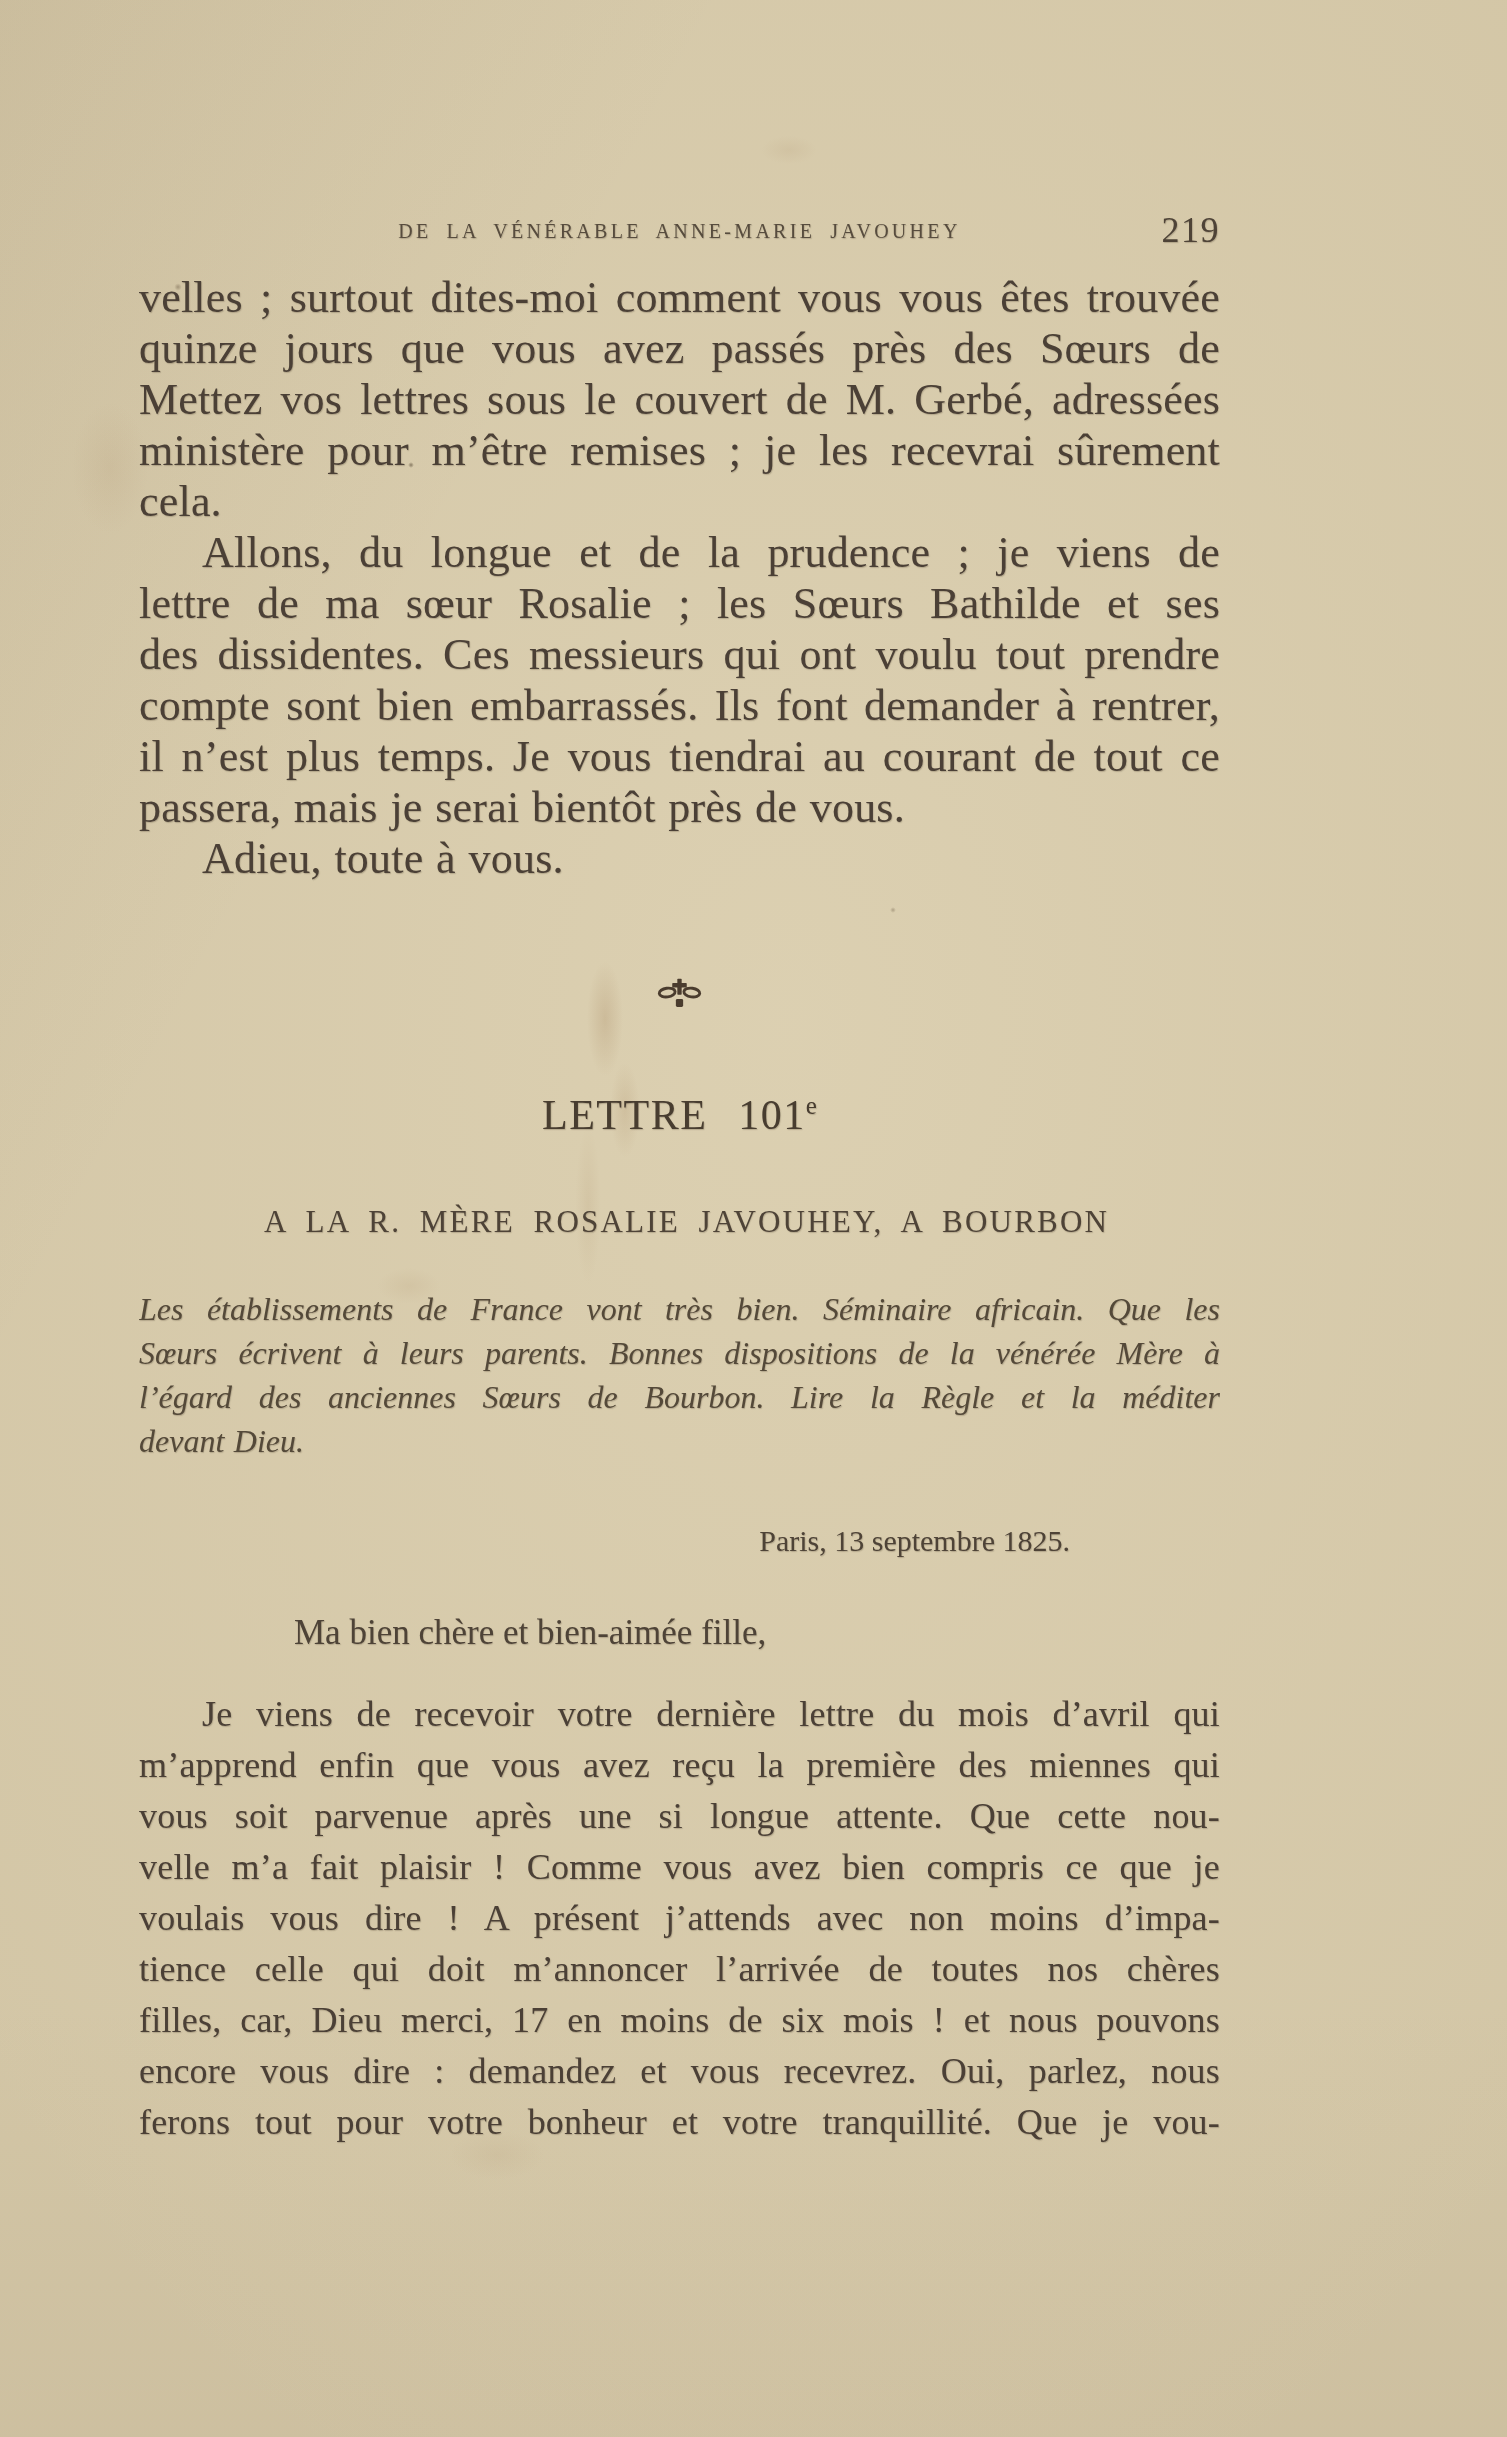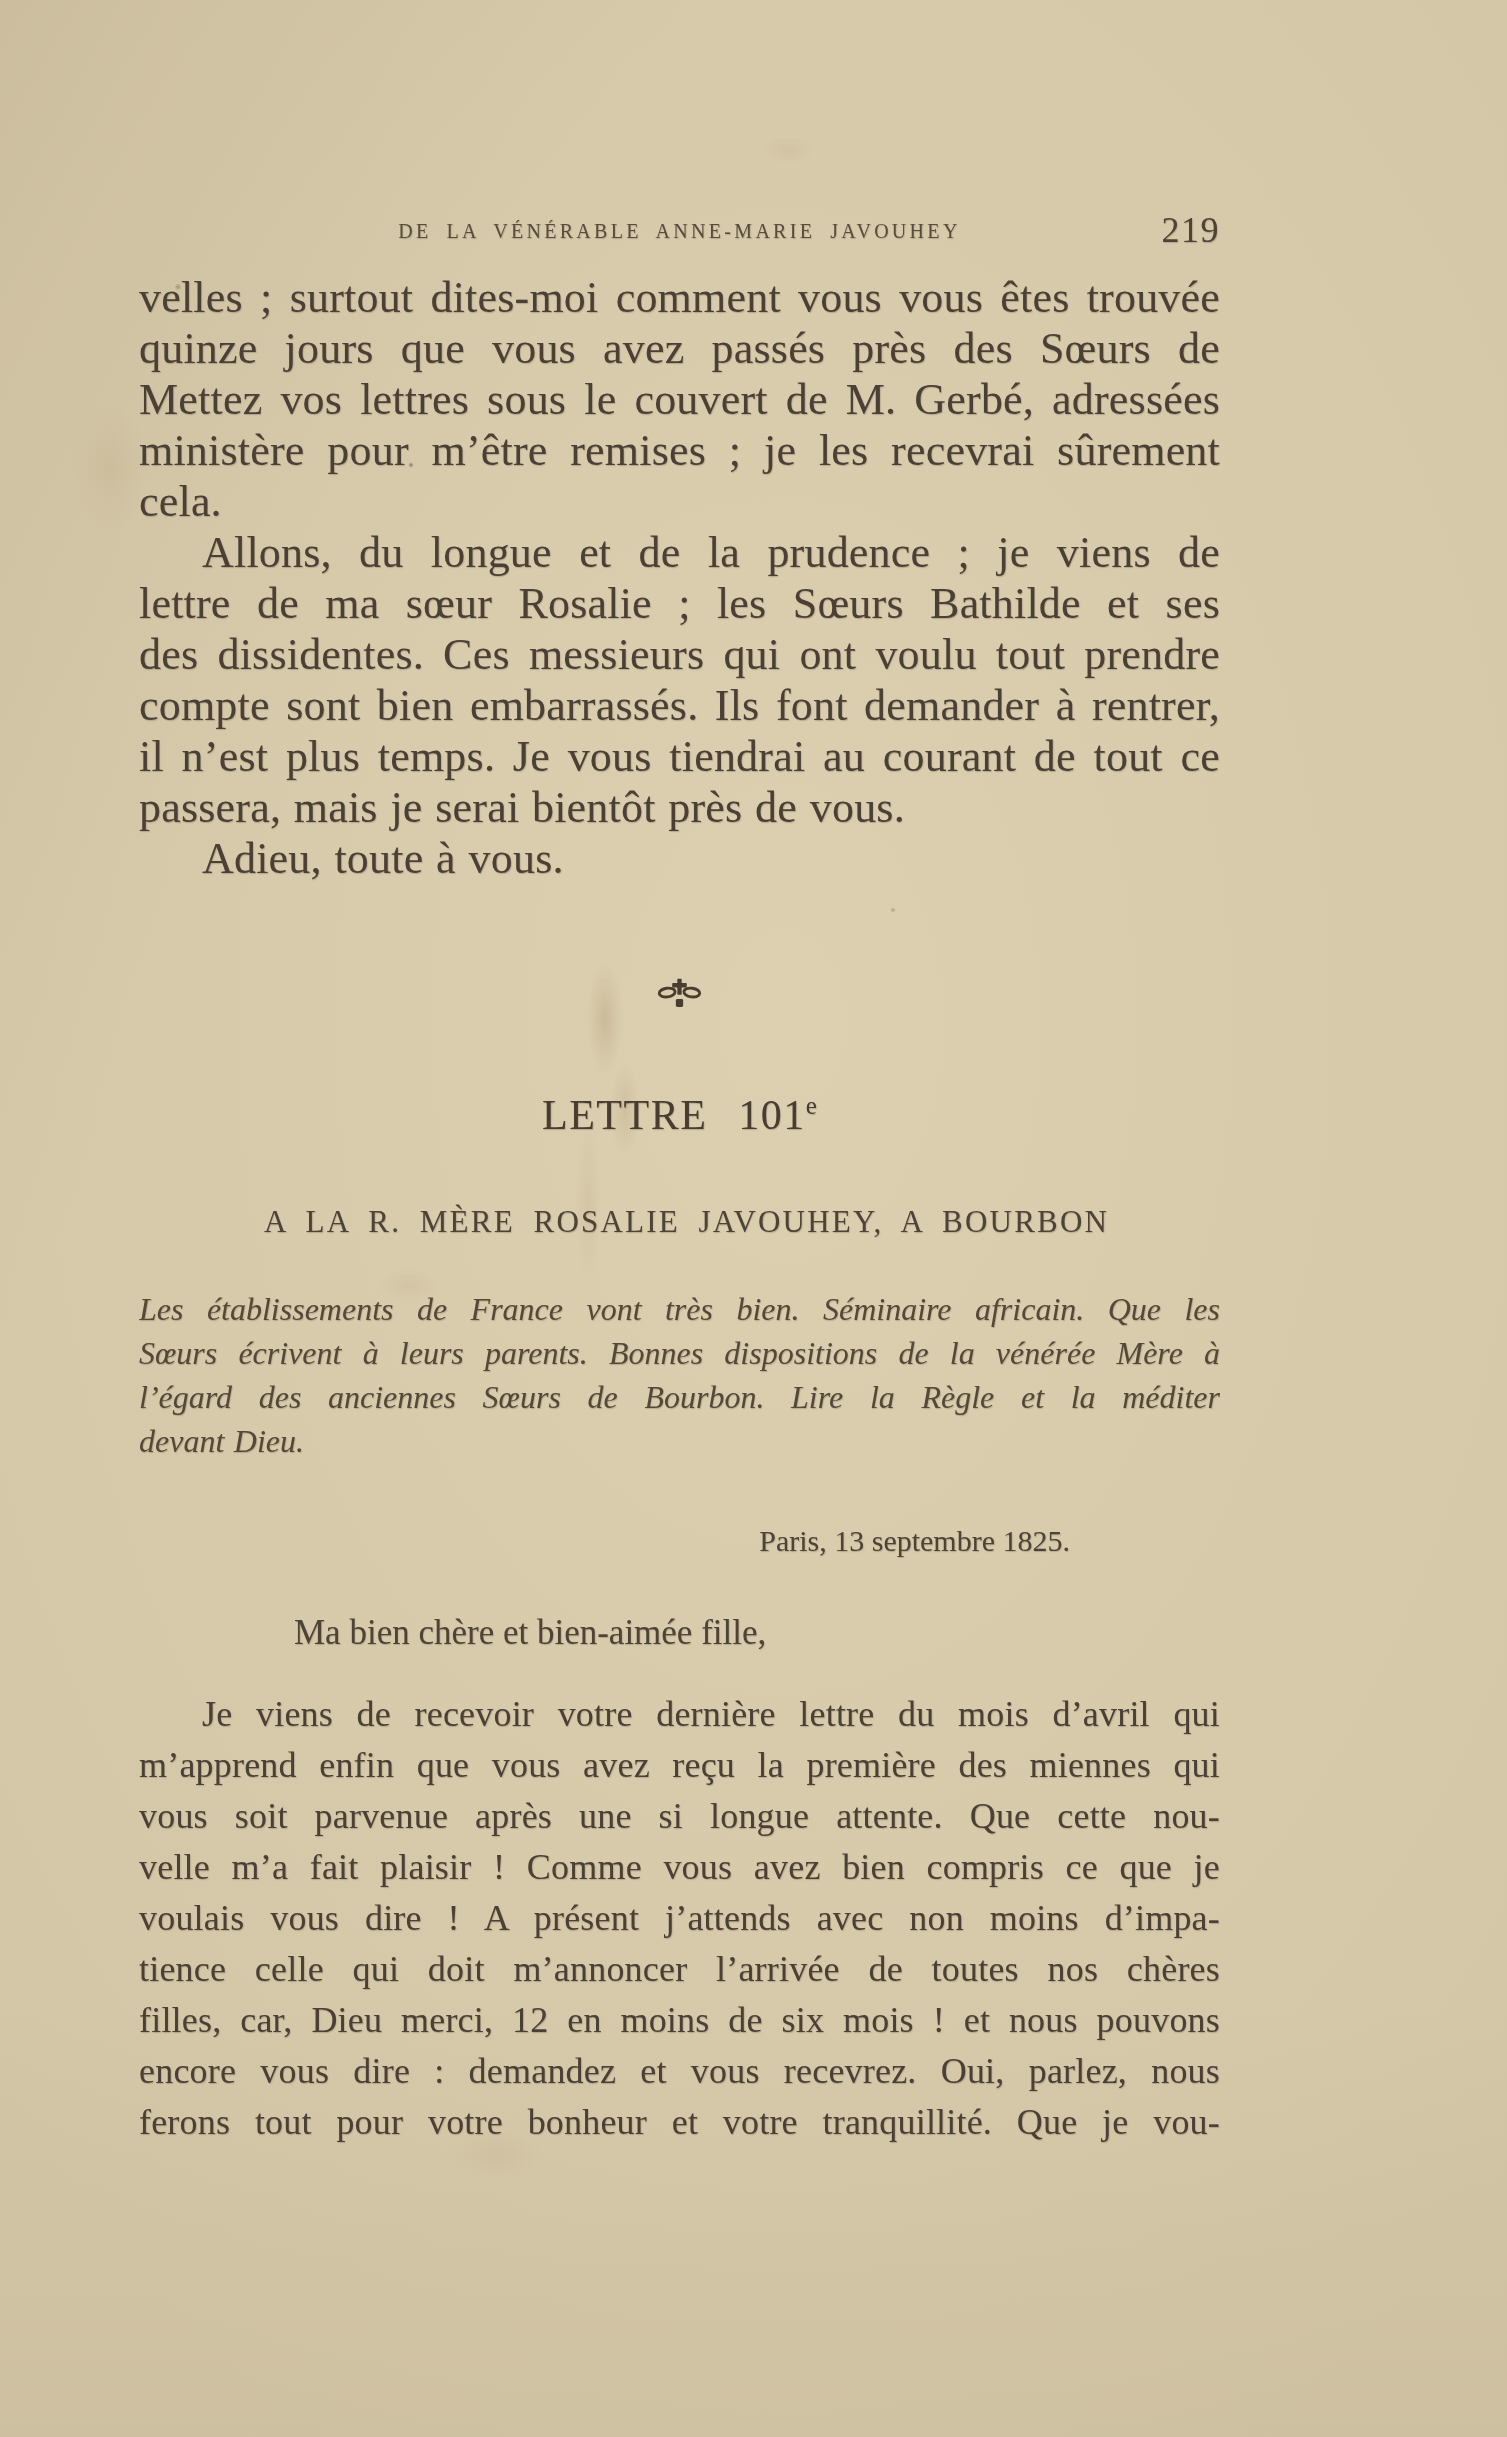--- a/index.html
+++ b/index.html
@@ -157,18 +157,18 @@
 
   <div class="salutation ink">Ma bien chère et bien-aimée fille,</div>
 
   <section class="body-para ink para">
       <div class="line j ind">Je viens de recevoir votre dernière lettre du mois d’avril qui</div>
       <div class="line j">m’apprend enfin que vous avez reçu la première des miennes qui</div>
       <div class="line j">vous soit parvenue après une si longue attente. Que cette nou-</div>
       <div class="line j">velle m’a fait plaisir ! Comme vous avez bien compris ce que je</div>
       <div class="line j">voulais vous dire ! A présent j’attends avec non moins d’impa-</div>
       <div class="line j">tience celle qui doit m’annoncer l’arrivée de toutes nos chères</div>
-      <div class="line j">filles, car, Dieu merci, 12 en moins de six mois ! et nous pouvons</div>
+      <div class="line j">filles, car, Dieu merci, 17 en moins de six mois ! et nous pouvons</div>
       <div class="line j">encore vous dire : demandez et vous recevrez. Oui, parlez, nous</div>
       <div class="line j">ferons tout pour votre bonheur et votre tranquillité. Que je vou-</div>
     </section>
 </div>
 
 
 </body></html>

